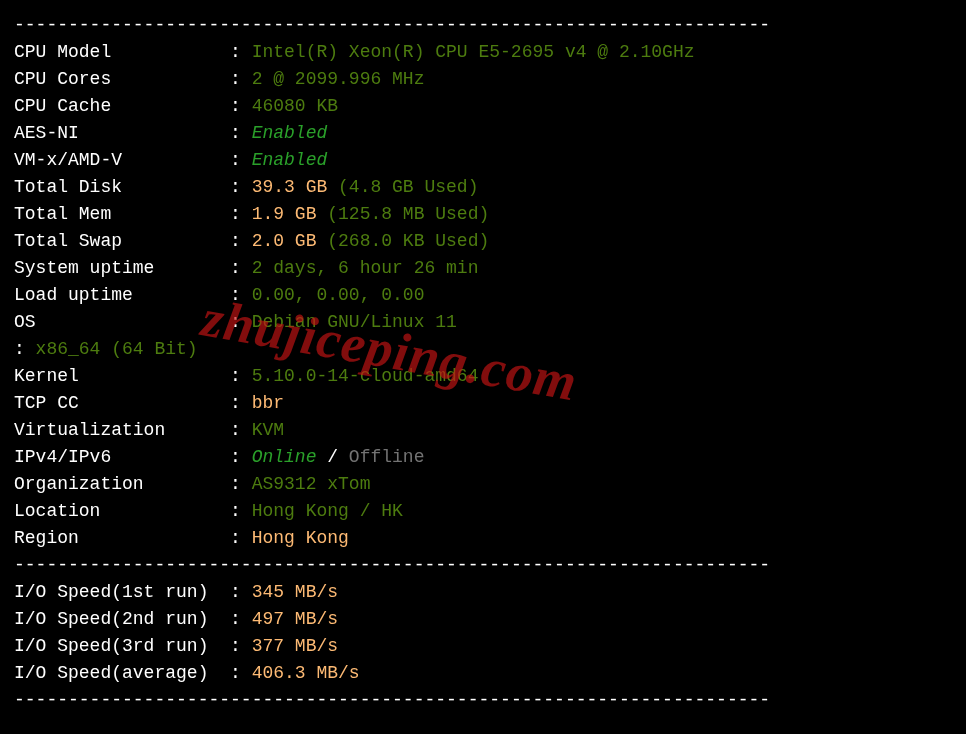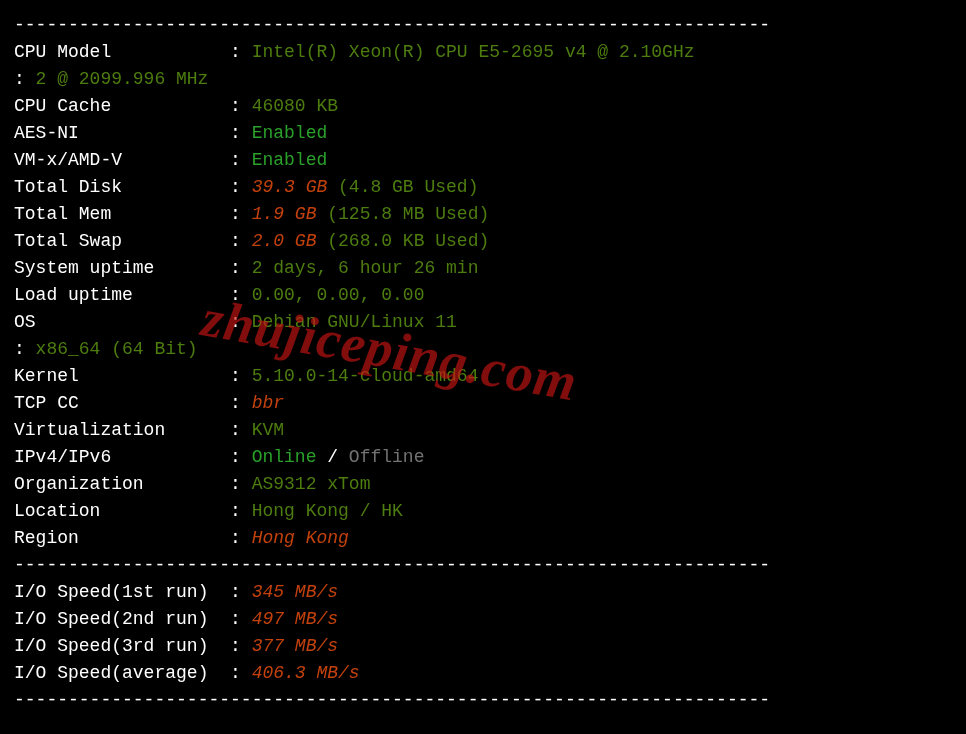--- a/index.html
+++ b/index.html
@@ -27,22 +27,22 @@
     display: inline-block;
     width: 20ch;
     color: #fff;
   }
   .colon {
     color: #fff;
     display: inline-block;
     width: 2ch;
   }
   .cyan { color: #4d7c0f; }
-  .yellow { color: #c2410c; font-style: italic; }
-  .green { color: #2aa02a; }
+  .yellow { color: #fdba74; }
+  .green { color: #2aa02a; font-style: italic; }
   .red { color: #737373; }
   .white { color: #fff; }
   .hr {
     color: #fff;
     white-space: pre;
     overflow: hidden;
   }
   .watermark {
     position: absolute;
     top: 310px;
@@ -57,21 +57,21 @@
     letter-spacing: 1px;
   }
 </style>
 </head>
 <body>
 
 <div class="terminal">
   <div class="hr">----------------------------------------------------------------------</div>
   <div id="rows-main">
       <div class="row"><span class="label">CPU Model</span><span class="colon">: </span><span class="cyan">Intel(R) Xeon(R) CPU E5-2695 v4 @ 2.10GHz</span></div>
-      <div class="row"><span class="colon">: </span><span class="cyan">2 @ 2099.996 MHz</span></div>
+      <div class="row"><span class="label">CPU Cores</span><span class="colon">: </span><span class="cyan">2 @ 2099.996 MHz</span></div>
       <div class="row"><span class="label">CPU Cache</span><span class="colon">: </span><span class="cyan">46080 KB</span></div>
       <div class="row"><span class="label">AES-NI</span><span class="colon">: </span><span class="green">Enabled</span></div>
       <div class="row"><span class="label">VM-x/AMD-V</span><span class="colon">: </span><span class="green">Enabled</span></div>
       <div class="row"><span class="label">Total Disk</span><span class="colon">: </span><span class="yellow">39.3 GB </span><span class="cyan">(4.8 GB Used)</span></div>
       <div class="row"><span class="label">Total Mem</span><span class="colon">: </span><span class="yellow">1.9 GB </span><span class="cyan">(125.8 MB Used)</span></div>
       <div class="row"><span class="label">Total Swap</span><span class="colon">: </span><span class="yellow">2.0 GB </span><span class="cyan">(268.0 KB Used)</span></div>
       <div class="row"><span class="label">System uptime</span><span class="colon">: </span><span class="cyan">2 days, 6 hour 26 min</span></div>
       <div class="row"><span class="label">Load uptime</span><span class="colon">: </span><span class="cyan">0.00, 0.00, 0.00</span></div>
       <div class="row"><span class="label">OS</span><span class="colon">: </span><span class="cyan">Debian GNU/Linux 11</span></div>
       <div class="row"><span class="colon">: </span><span class="cyan">x86_64 (64 Bit)</span></div>

